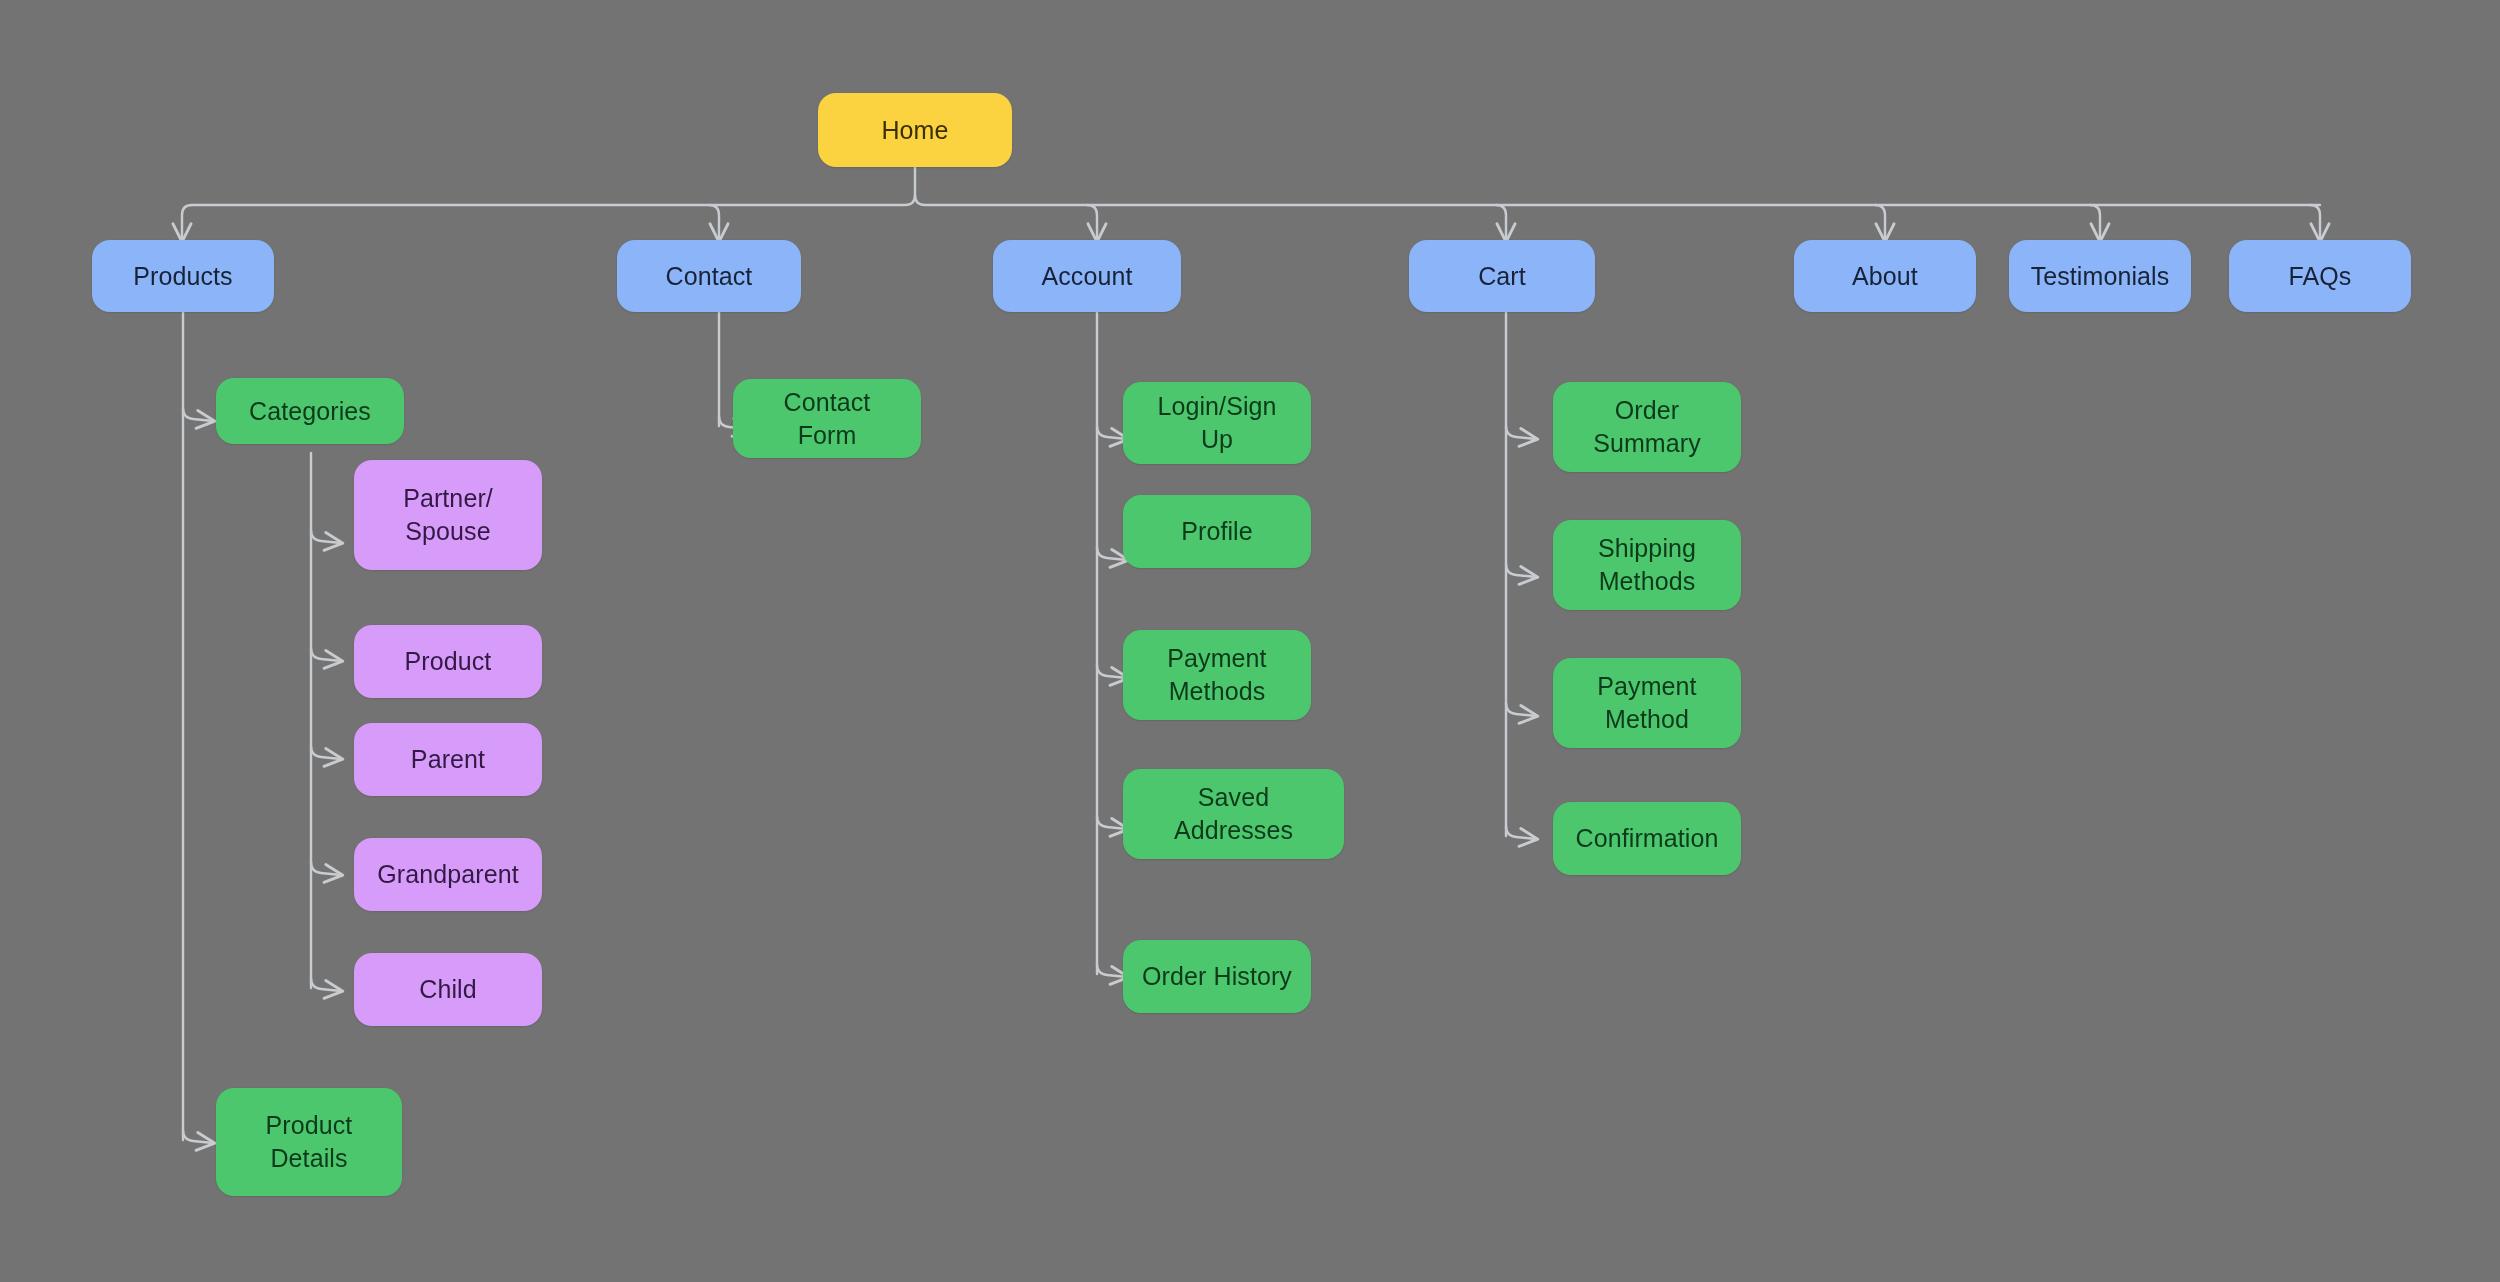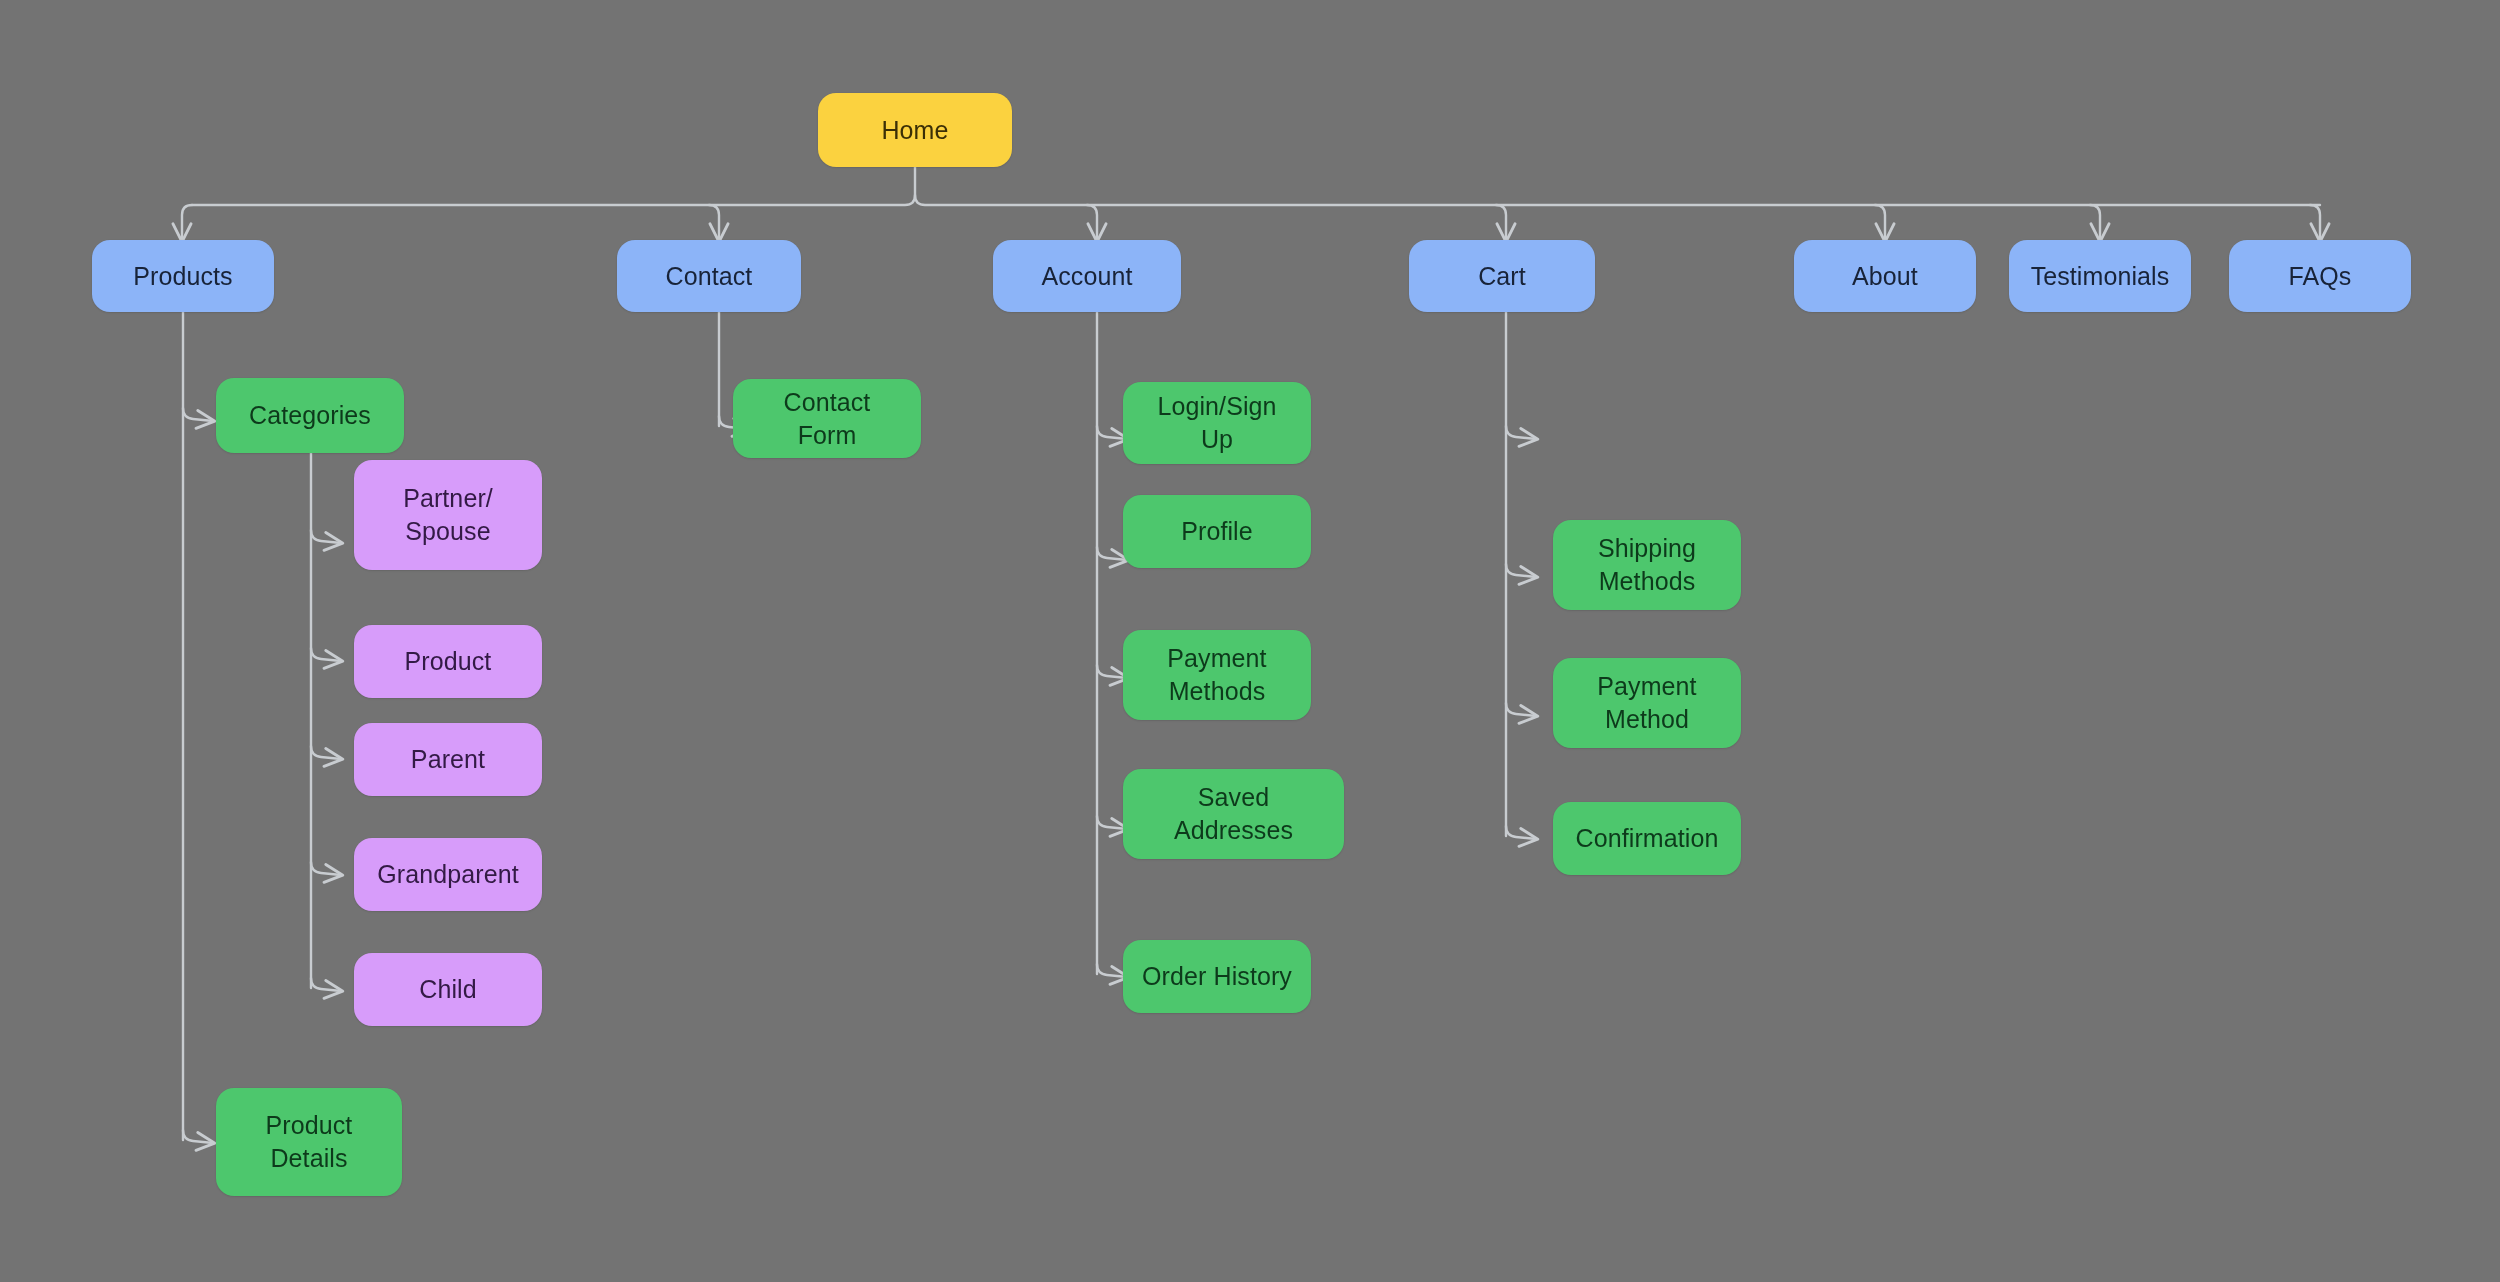--- a/index.html
+++ b/index.html
@@ -119,21 +119,21 @@
   <div class="node root" style="left:818px; top:93px; width:194px; height:74px;">Home</div>
 
   <div class="node section" style="left:92px; top:240px; width:182px; height:72px;">Products</div>
   <div class="node section" style="left:617px; top:240px; width:184px; height:72px;">Contact</div>
   <div class="node section" style="left:993px; top:240px; width:188px; height:72px;">Account</div>
   <div class="node section" style="left:1409px; top:240px; width:186px; height:72px;">Cart</div>
   <div class="node section" style="left:1794px; top:240px; width:182px; height:72px;">About</div>
   <div class="node section" style="left:2009px; top:240px; width:182px; height:72px;">Testimonials</div>
   <div class="node section" style="left:2229px; top:240px; width:182px; height:72px;">FAQs</div>
 
-  <div class="node page" style="left:216px; top:378px; width:188px; height:75px;">Categories</div>
+  <div class="node page" style="left:216px; top:378px; width:188px; height:66px;">Categories</div>
   <div class="node page" style="left:216px; top:1088px; width:186px; height:108px;">Product
 Details</div>
 
   <div class="node category" style="left:354px; top:460px; width:188px; height:110px;">Partner/
 Spouse</div>
   <div class="node category" style="left:354px; top:625px; width:188px; height:73px;">Product</div>
   <div class="node category" style="left:354px; top:723px; width:188px; height:73px;">Parent</div>
   <div class="node category" style="left:354px; top:838px; width:188px; height:73px;">Grandparent</div>
   <div class="node category" style="left:354px; top:953px; width:188px; height:73px;">Child</div>
 
@@ -142,19 +142,21 @@
 
   <div class="node page" style="left:1123px; top:382px; width:188px; height:82px;">Login/Sign
 Up</div>
   <div class="node page" style="left:1123px; top:495px; width:188px; height:73px;">Profile</div>
   <div class="node page" style="left:1123px; top:630px; width:188px; height:90px;">Payment
 Methods</div>
   <div class="node page" style="left:1123px; top:769px; width:221px; height:90px;">Saved
 Addresses</div>
   <div class="node page" style="left:1123px; top:940px; width:188px; height:73px;">Order History</div>
 
+  <div class="node page" style="left:1553px; top:382px; width:188px; height:90px;">Order
+Summary</div>
   <div class="node page" style="left:1553px; top:520px; width:188px; height:90px;">Shipping
 Methods</div>
   <div class="node page" style="left:1553px; top:658px; width:188px; height:90px;">Payment
 Method</div>
   <div class="node page" style="left:1553px; top:802px; width:188px; height:73px;">Confirmation</div>
 
 </div>
 
 </body></html>

